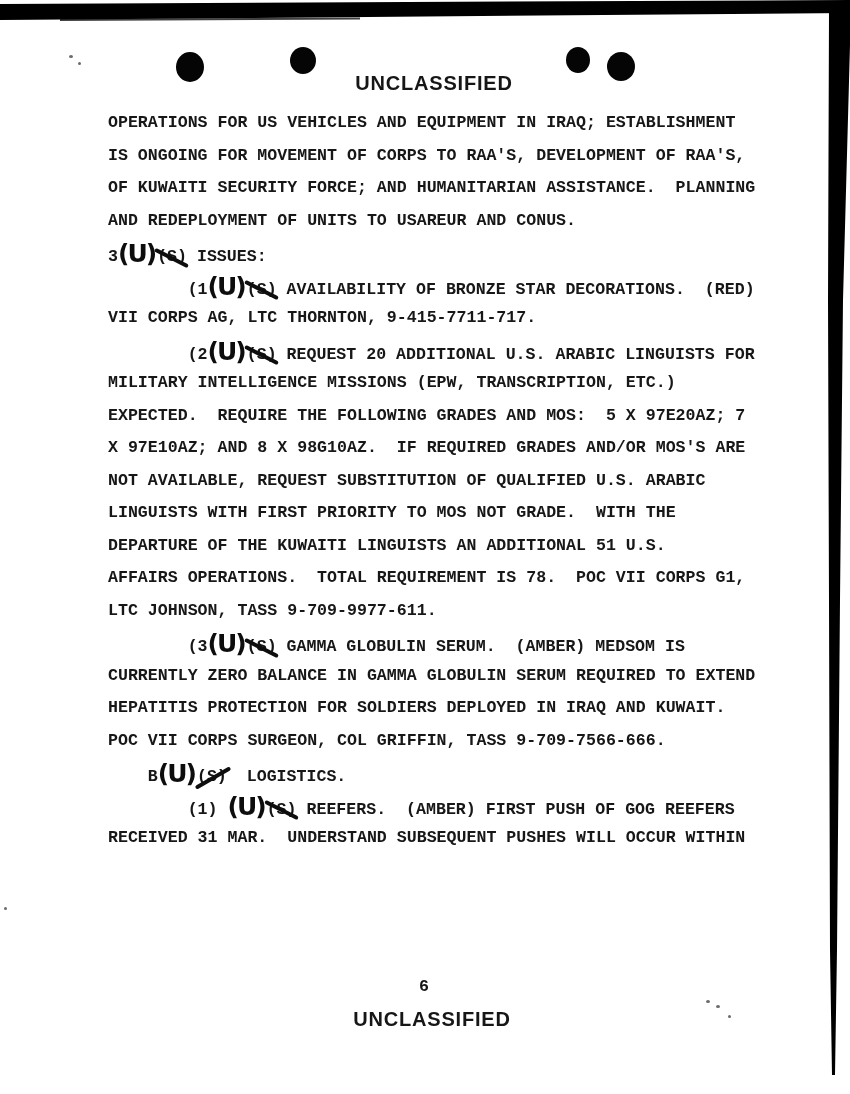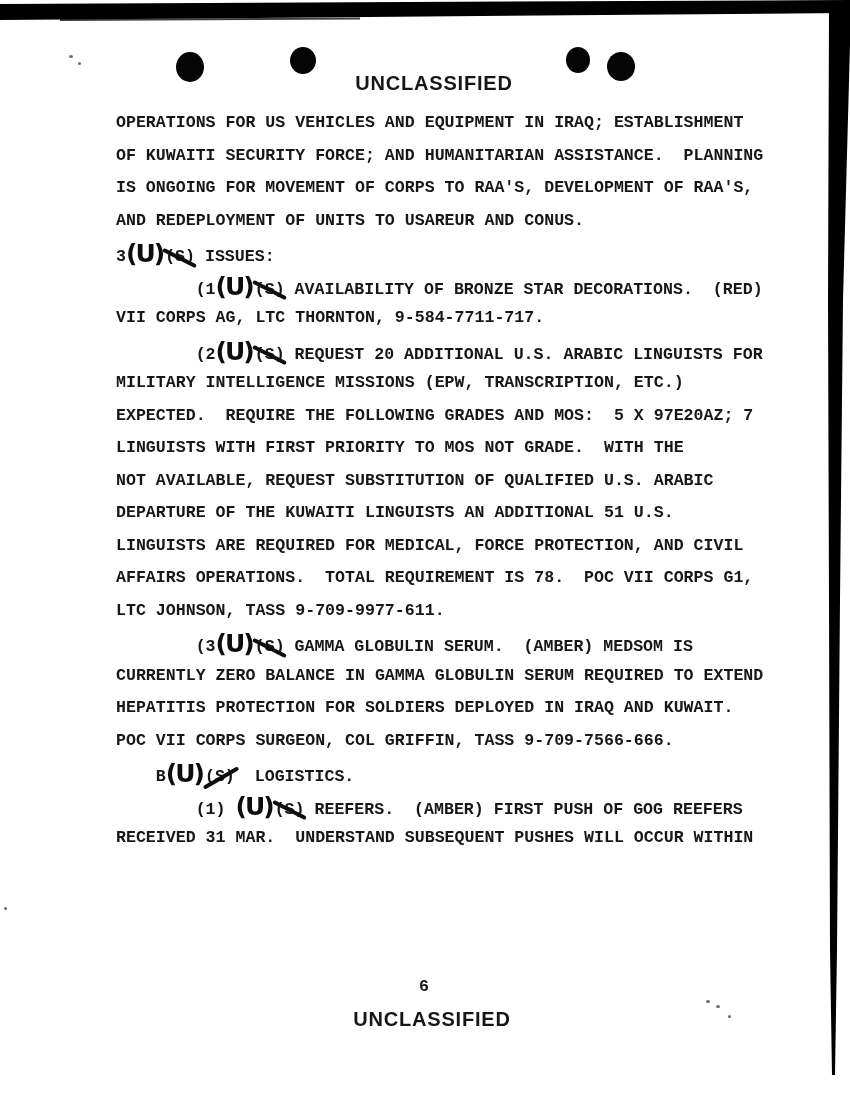--- a/index.html
+++ b/index.html
@@ -26,21 +26,21 @@
   }
   .page-number {
     position:absolute;
     font-weight:700;
     font-size:16.6px;
     color:#161616;
   }
 
   .doc-body {
     position:absolute;
-    left:116px; top:107px; width:700px;
+    left:108px; top:107px; width:700px;
     font-size:16.6px;
     font-weight:700;
     color:#171717;
   }
   .line {
     height:32.5px;
     line-height:32.5px;
     white-space:pre;
   }
   .hand-u {
@@ -90,33 +90,33 @@
   <div class="speck" style="left:78px; top:62px; width:3px; height:3px;"></div>
   <div class="speck" style="left:4px; top:907px; width:3px; height:3px;"></div>
   <div class="speck" style="left:706px; top:1000px; width:4px; height:3px;"></div>
   <div class="speck" style="left:716px; top:1005px; width:4px; height:3px;"></div>
   <div class="speck" style="left:728px; top:1015px; width:3px; height:3px;"></div>
 
   <div class="classification" style="left:434px; top:72px;">UNCLASSIFIED</div>
 
   <div class="doc-body">
       <div class="line"><span>OPERATIONS FOR US VEHICLES AND EQUIPMENT IN IRAQ; ESTABLISHMENT</span></div>
+      <div class="line"><span>IS ONGOING FOR MOVEMENT OF CORPS TO RAA'S, DEVELOPMENT OF RAA'S,</span></div>
       <div class="line"><span>OF KUWAITI SECURITY FORCE; AND HUMANITARIAN ASSISTANCE.  PLANNING</span></div>
-      <div class="line"><span>IS ONGOING FOR MOVEMENT OF CORPS TO RAA'S, DEVELOPMENT OF RAA'S,</span></div>
       <div class="line"><span>AND REDEPLOYMENT OF UNITS TO USAREUR AND CONUS.</span></div>
       <div class="line"><span>3</span><span class="hand-u">(U)</span><span class="struck-s">(S)</span><span> ISSUES:</span></div>
       <div class="line"><span>        (1</span><span class="hand-u">(U)</span><span class="struck-s">(S)</span><span> AVAILABILITY OF BRONZE STAR DECORATIONS.  (RED)</span></div>
-      <div class="line"><span>VII CORPS AG, LTC THORNTON, 9-584-7711-717.</span></div>
+      <div class="line"><span>VII CORPS AG, LTC THORNTON, 9-415-7711-717.</span></div>
       <div class="line"><span>        (2</span><span class="hand-u">(U)</span><span class="struck-s">(S)</span><span> REQUEST 20 ADDITIONAL U.S. ARABIC LINGUISTS FOR</span></div>
       <div class="line"><span>MILITARY INTELLIGENCE MISSIONS (EPW, TRANSCRIPTION, ETC.)</span></div>
       <div class="line"><span>EXPECTED.  REQUIRE THE FOLLOWING GRADES AND MOS:  5 X 97E20AZ; 7</span></div>
+      <div class="line"><span>X 97E10AZ; AND 8 X 98G10AZ.  IF REQUIRED GRADES AND/OR MOS'S ARE</span></div>
+      <div class="line"><span>NOT AVAILABLE, REQUEST SUBSTITUTION OF QUALIFIED U.S. ARABIC</span></div>
       <div class="line"><span>LINGUISTS WITH FIRST PRIORITY TO MOS NOT GRADE.  WITH THE</span></div>
-      <div class="line"><span>NOT AVAILABLE, REQUEST SUBSTITUTION OF QUALIFIED U.S. ARABIC</span></div>
       <div class="line"><span>DEPARTURE OF THE KUWAITI LINGUISTS AN ADDITIONAL 51 U.S.</span></div>
-      <div class="line"><span>LINGUISTS ARE REQUIRED FOR MEDICAL, FORCE PROTECTION, AND CIVIL</span></div>
       <div class="line"><span>AFFAIRS OPERATIONS.  TOTAL REQUIREMENT IS 78.  POC VII CORPS G1,</span></div>
       <div class="line"><span>LTC JOHNSON, TASS 9-709-9977-611.</span></div>
       <div class="line"><span>        (3</span><span class="hand-u">(U)</span><span class="struck-s">(S)</span><span> GAMMA GLOBULIN SERUM.  (AMBER) MEDSOM IS</span></div>
       <div class="line"><span>CURRENTLY ZERO BALANCE IN GAMMA GLOBULIN SERUM REQUIRED TO EXTEND</span></div>
       <div class="line"><span>HEPATITIS PROTECTION FOR SOLDIERS DEPLOYED IN IRAQ AND KUWAIT.</span></div>
       <div class="line"><span>POC VII CORPS SURGEON, COL GRIFFIN, TASS 9-709-7566-666.</span></div>
       <div class="line"><span>    B</span><span class="hand-u">(U)</span><span class="struck-s fwd">(S)</span><span>  LOGISTICS.</span></div>
       <div class="line"><span>        (1) </span><span class="hand-u">(U)</span><span class="struck-s">(S)</span><span> REEFERS.  (AMBER) FIRST PUSH OF GOG REEFERS</span></div>
       <div class="line"><span>RECEIVED 31 MAR.  UNDERSTAND SUBSEQUENT PUSHES WILL OCCUR WITHIN</span></div>
     </div>

